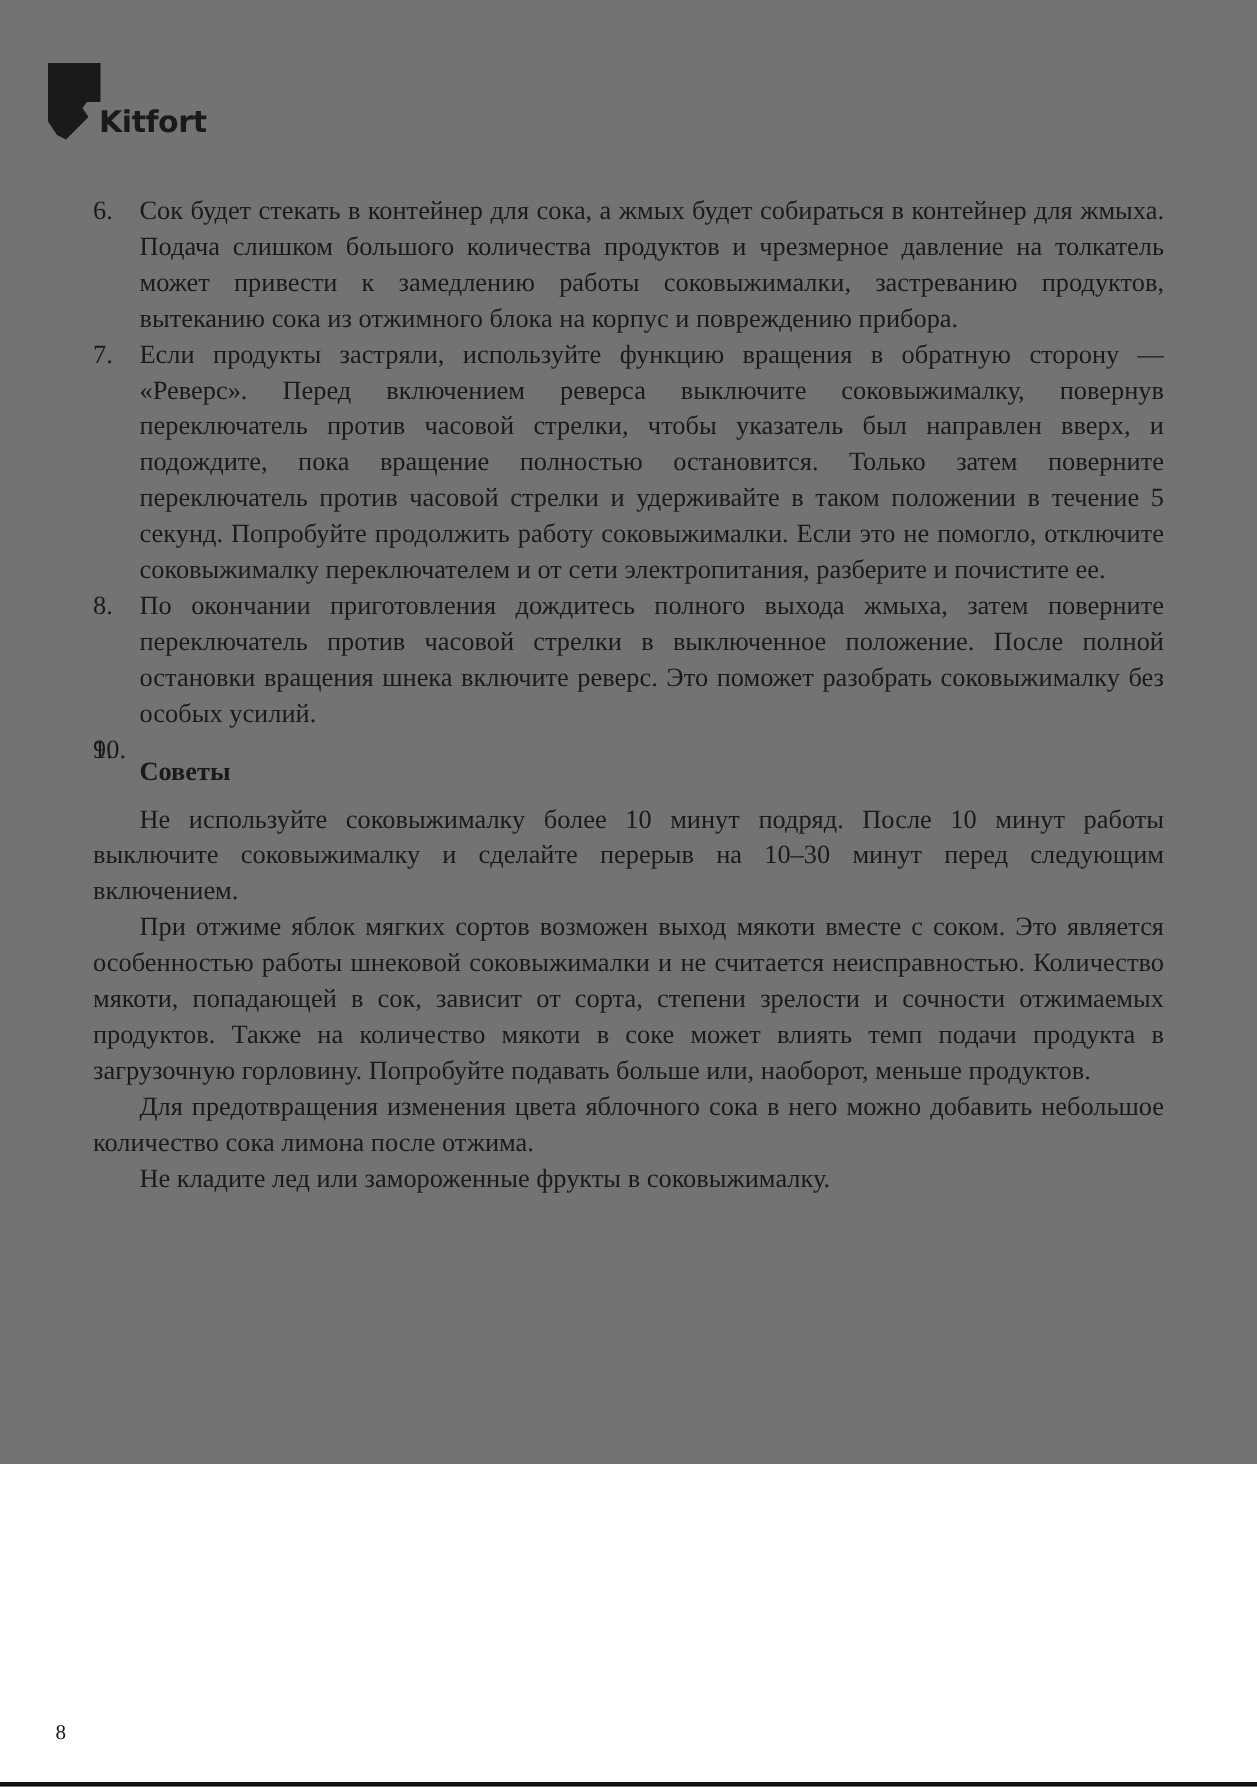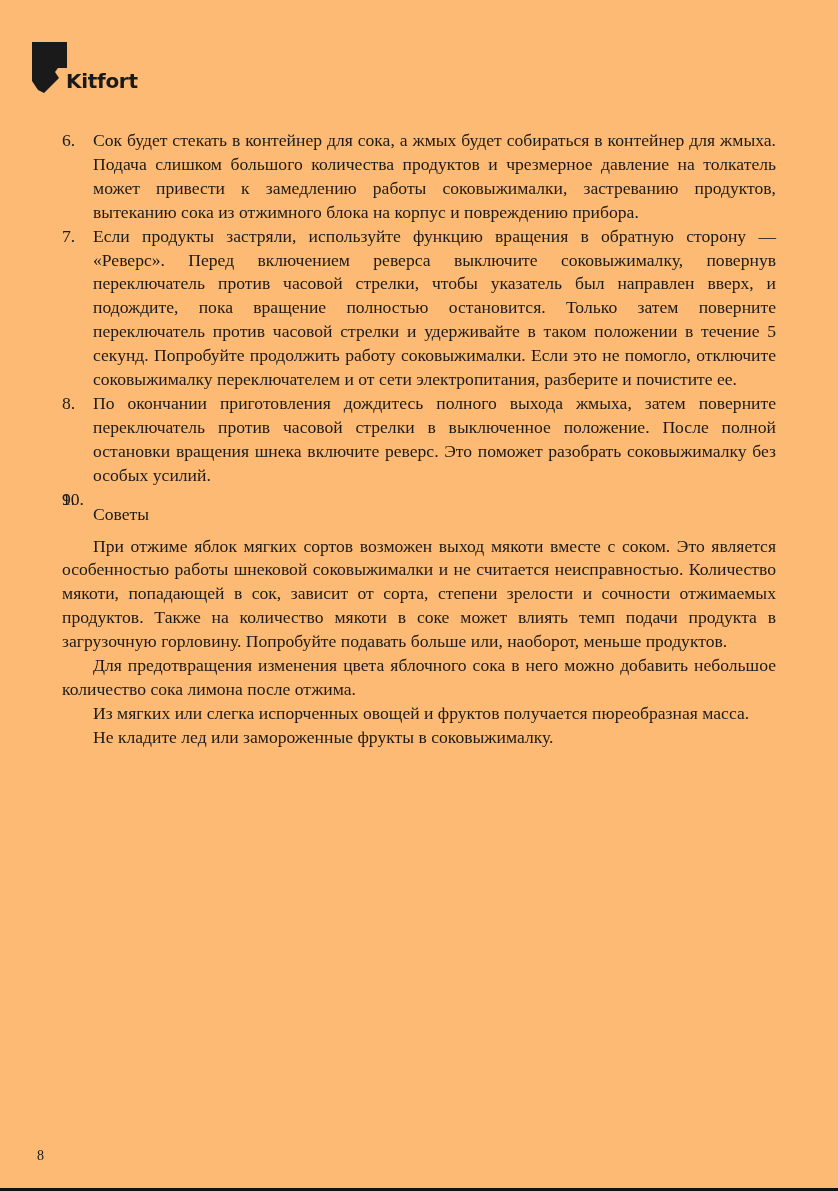--- a/index.html
+++ b/index.html
@@ -1,33 +1,33 @@
 <!DOCTYPE html>
 <html><head>
 <meta charset="utf-8">
 <style>
   html, body { margin: 0; padding: 0; background: #ffffff; }
   body { width: 838px; height: 1191px; position: relative; overflow: hidden; }
-  .page { position: absolute; left: 0; top: 0; width: 838px; height: 1191px; background: #fdba74; }
+  .page { position: absolute; left: 0; top: 0; width: 838px; height: 976px; background: #737373; }
   .logo { position: absolute; left: 30px; top: 41px; width: 110px; height: 55px; }
   .logo svg { position: absolute; left: 0; top: 0; }
   .logo-text {
     position: absolute; left: 36px; top: 28px;
     font-family: "DejaVu Sans", sans-serif; font-weight: bold; font-size: 20px;
     color: #1a1a1a; letter-spacing: -0.3px;
   }
   .content {
     position: absolute; left: 62px; top: 129px; width: 714px;
     font-family: "Liberation Serif", "DejaVu Serif", serif;
     font-size: 17.6px; line-height: 23.9px; color: #1a1a1a;
   }
   ol.steps { list-style: none; margin: 0; padding: 0; }
   ol.steps li { position: relative; padding-left: 31px; text-align: justify; }
   ol.steps li .num { position: absolute; left: 0; top: 0; }
-  .tips-title { font-weight: normal; margin: 15px 0 8px 31px; font-size: 17.6px; }
+  .tips-title { font-weight: bold; margin: 15px 0 8px 31px; font-size: 17.6px; }
   .para { text-indent: 31px; text-align: justify; margin: 0; }
   .page-number {
     position: absolute; left: 37px; top: 1148px;
     font-family: "Liberation Serif", serif; font-size: 14px; color: #1a1a1a;
   }
   .bottom-rule { position: absolute; left: 0; top: 1188px; width: 838px; height: 3px; background: #111; }
 </style>
 </head>
 <body>
 
@@ -57,21 +57,21 @@
       <li>
         <span class="num">9.</span>
       </li>
       <li>
         <span class="num">10.</span>
       </li>
     </ol>
 
     <div class="tips-title">Советы</div>
 
+    <p class="para">Не используйте соковыжималку более 10 минут подряд. После 10 минут работы выключите соковыжималку и сделайте перерыв на 10–30 минут перед следующим включением.</p>
     <p class="para">При отжиме яблок мягких сортов возможен выход мякоти вместе с соком. Это является особенностью работы шнековой соковыжималки и не считается неисправностью. Количество мякоти, попадающей в сок, зависит от сорта, степени зрелости и сочности отжимаемых продуктов. Также на количество мякоти в соке может влиять темп подачи продукта в загрузочную горловину. Попробуйте подавать больше или, наоборот, меньше продуктов.</p>
     <p class="para">Для предотвращения изменения цвета яблочного сока в него можно добавить небольшое количество сока лимона после отжима.</p>
-    <p class="para">Из мягких или слегка испорченных овощей и фруктов получается пюреобразная масса.</p>
     <p class="para">Не кладите лед или замороженные фрукты в соковыжималку.</p>
   </div>
 
   <div class="page-number">8</div>
   <div class="bottom-rule"></div>
 </div>
 
 </body></html>

